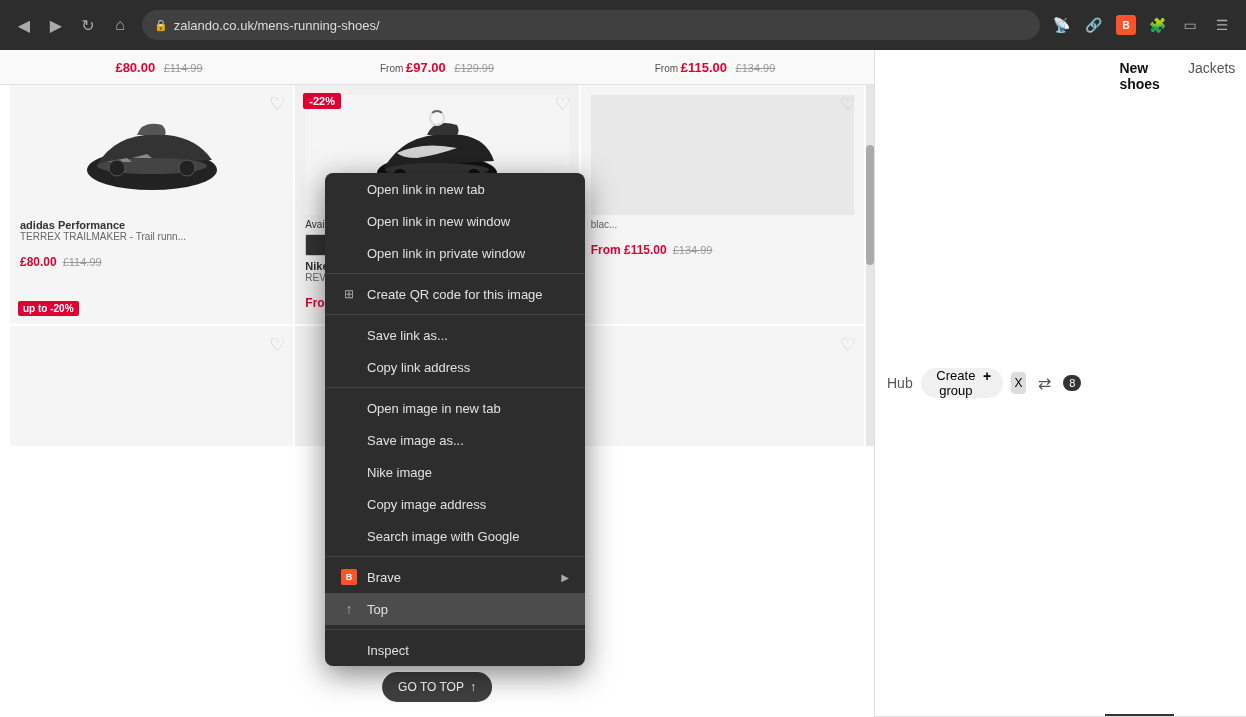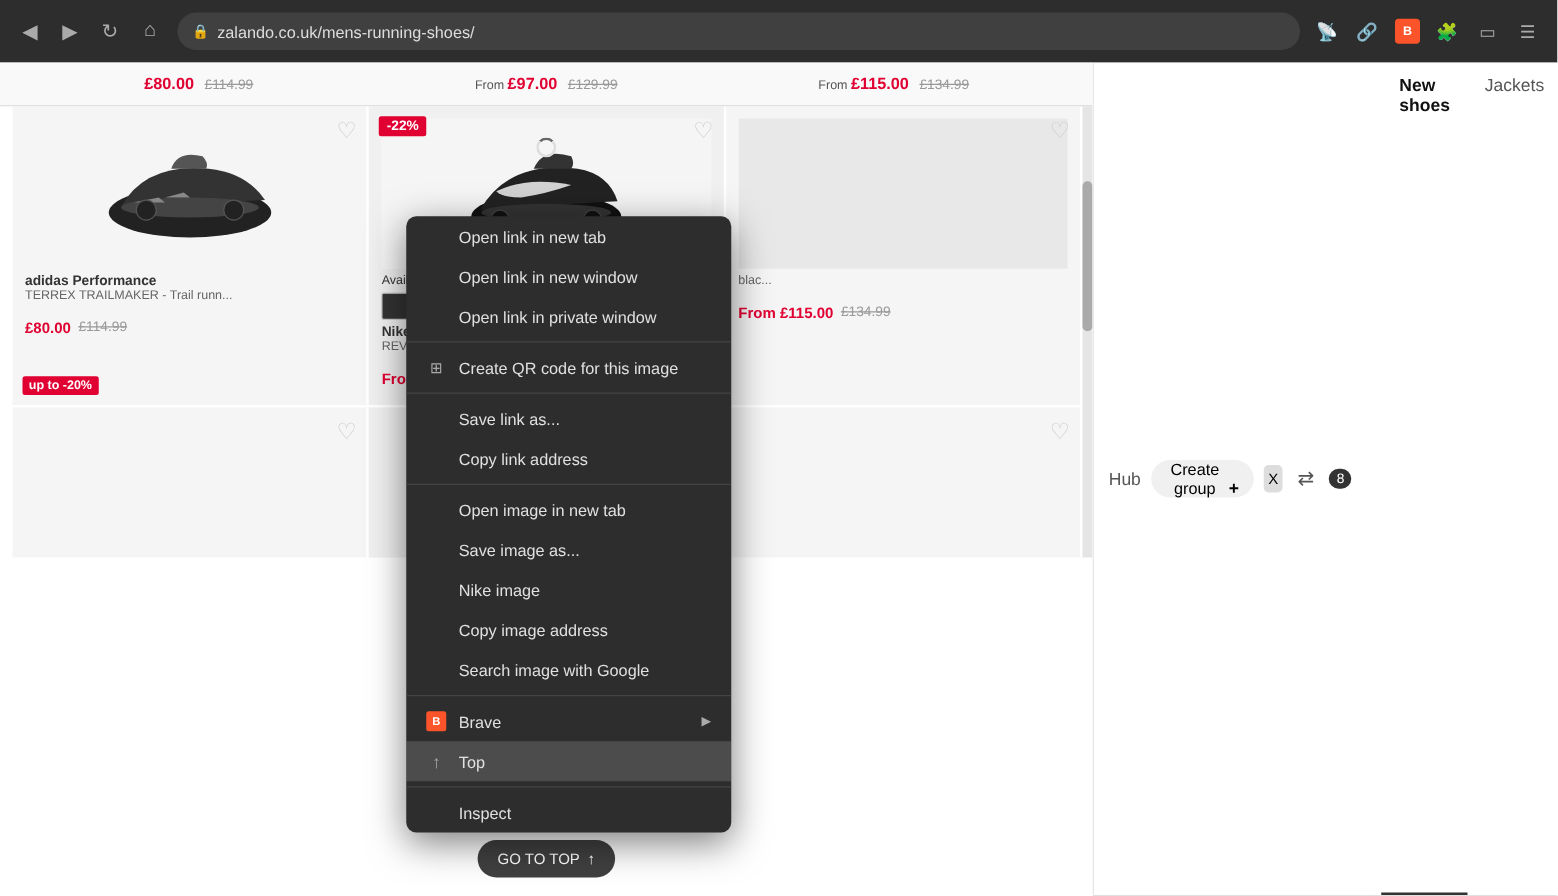--- a/index.html
+++ b/index.html
@@ -342,21 +342,21 @@
     }
 
     .create-group-btn {
       background: #f0f0f0;
       border: none;
       border-radius: 20px;
       padding: 0 12px;
       font-size: 13px;
       cursor: pointer;
       display: flex;
-      align-items: flex-end;
+      align-items: flex-start;
       gap: 4px;
     }
 
     .close-hub-btn {
       background: #ddd;
       border: none;
       border-radius: 4px;
       width: 22px;
       height: 22px;
       cursor: pointer;

